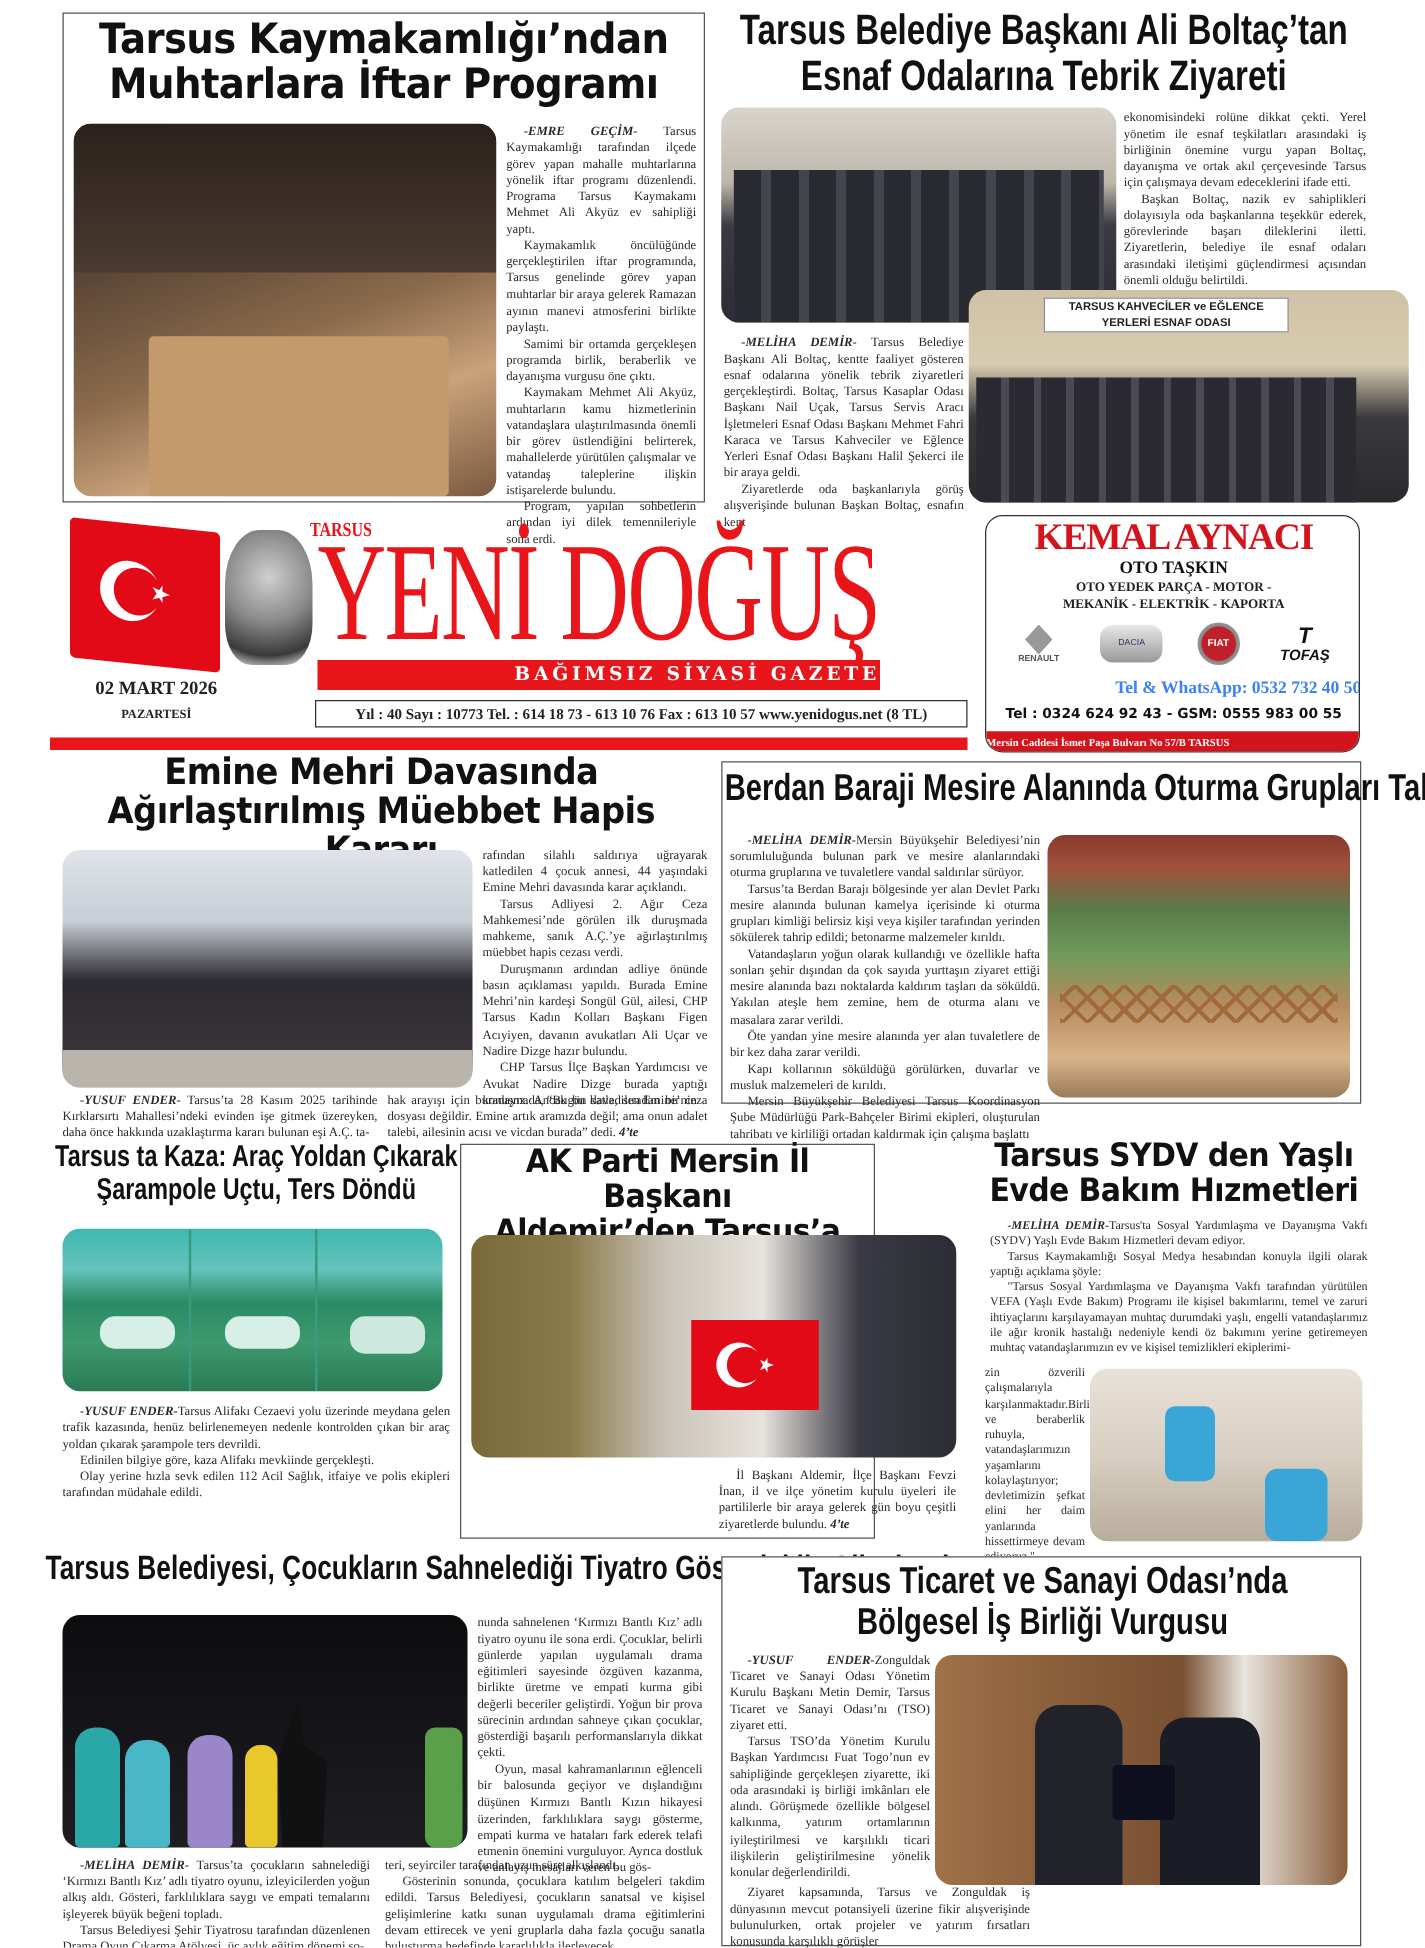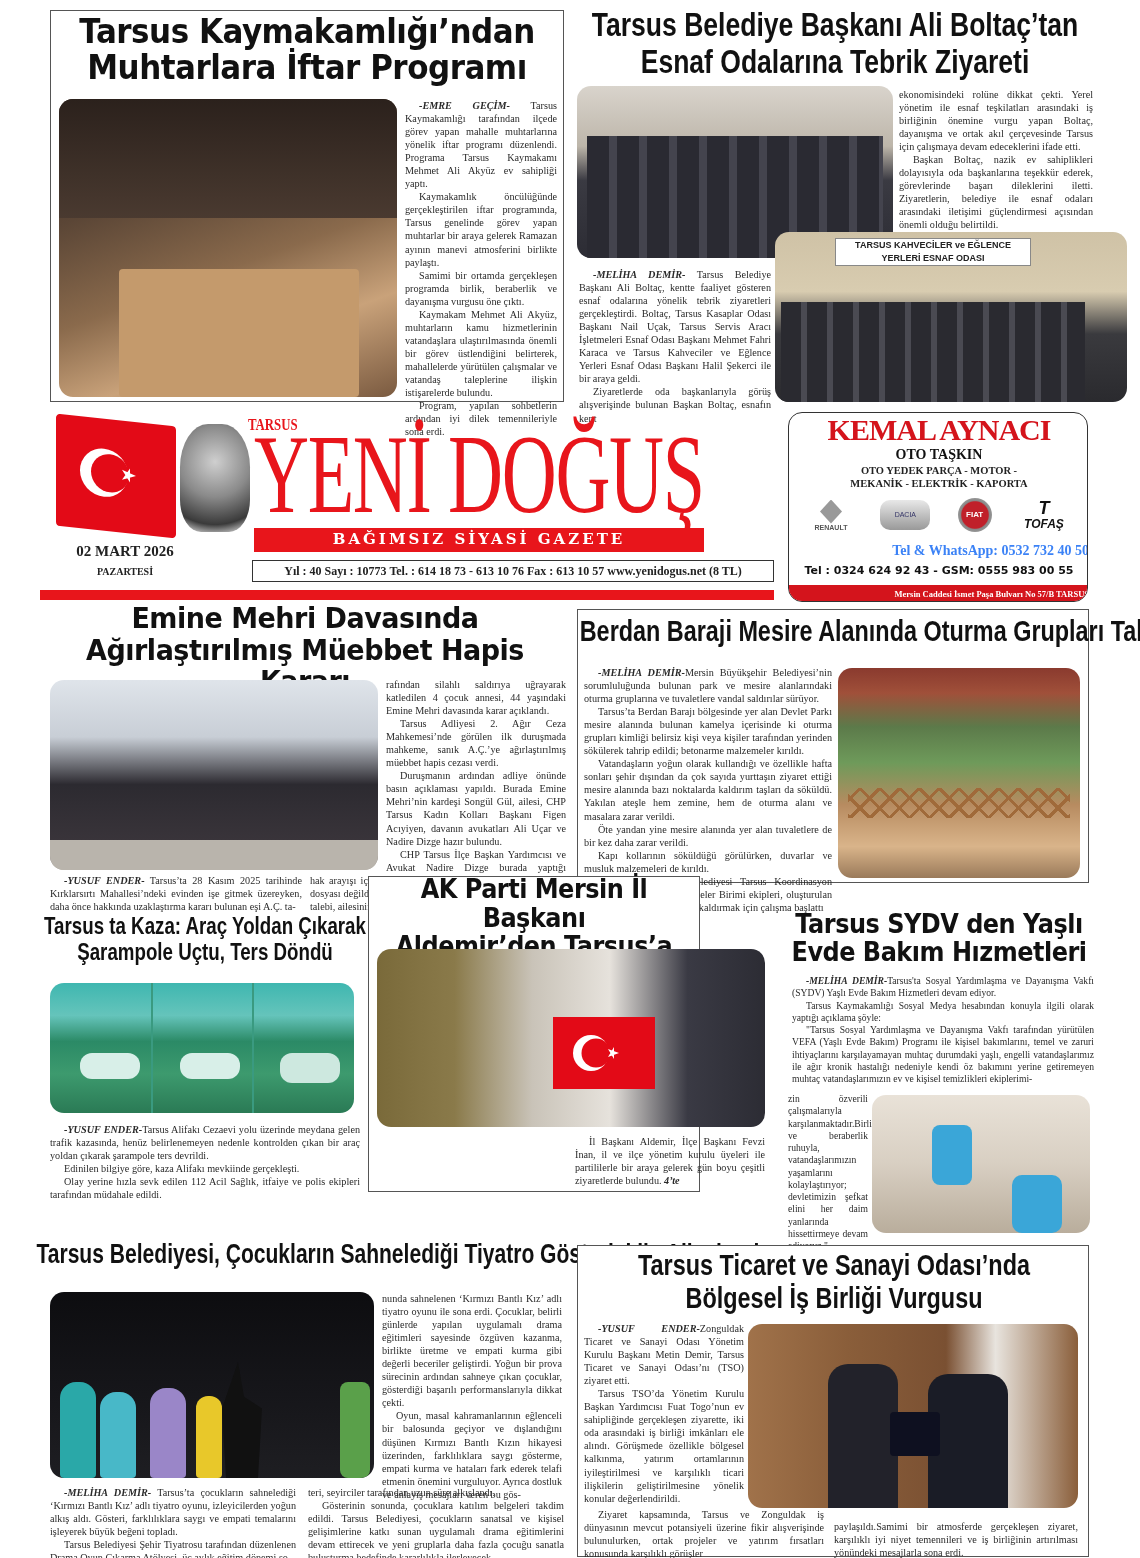--- a/index.html
+++ b/index.html
@@ -64,41 +64,41 @@
     <svg width="120" height="112" viewBox="0 0 120 112">
         <circle cx="48" cy="54" r="24" fill="#fff"></circle>
         <circle cx="54" cy="54" r="19" fill="#e30a17"></circle>
         <polygon points="80,54 66,49 74,61 74,47 66,59" fill="#fff"></polygon>
       </svg>
   </div>
   <div class="abs" style="left:140px;top:14px;width:70px;height:108px;border-radius:40% 40% 30% 30%;background:radial-gradient(circle at 50% 35%,#cfcfcf 0%,#8a8a8a 45%,#3a3a3a 80%,#fff 100%)"></div>
   <div class="abs" style="left:208px;top:6px;font-family:'Liberation Serif',serif;font-weight:bold;font-size:16px;color:#e8151b;transform:scaleX(0.8);transform-origin:left">TARSUS</div>
   <div class="abs" style="left:214px;top:4px;font-family:'Liberation Serif',serif;font-size:112px;line-height:120px;color:#e8151b;transform:scaleX(0.68);transform-origin:left;white-space:nowrap;letter-spacing:-2px">YENİ DOĞUŞ</div>
   <div class="abs" style="left:214px;top:118px;width:450px;height:24px;background:#e8151b"></div>
-  <div class="abs" style="left:214px;top:120px;width:450px;text-align:center;font-family:'DejaVu Serif',serif;font-weight:bold;font-size:15px;color:#fff;letter-spacing:3px">BAĞIMSIZ SİYASİ GAZETE</div>
+  <div class="abs" style="left:214px;top:120px;width:450px;text-align:right;font-family:'DejaVu Serif',serif;font-weight:bold;font-size:15px;color:#fff;letter-spacing:3px">BAĞIMSIZ SİYASİ GAZETE</div>
   <div class="abs" style="left:10px;top:133px;width:150px;text-align:center;font-family:'Liberation Serif',serif;font-weight:bold;font-size:15px;color:#222">02 MART 2026</div>
   <div class="abs" style="left:10px;top:156px;width:150px;text-align:center;font-family:'Liberation Serif',serif;font-weight:bold;font-size:10px;color:#222">PAZARTESİ</div>
   <div class="abs" style="left:212px;top:150px;width:522px;height:22px;border:1.5px solid #333;font-family:'Liberation Serif',serif;font-weight:bold;font-size:12px;line-height:20px;text-align:center;white-space:nowrap;overflow:hidden;transform:scaleX(1);color:#222">Yıl : 40 Sayı : 10773 Tel. : 614 18 73 - 613 10 76 Fax : 613 10 57  www.yenidogus.net  (8 TL)</div>
   <div class="abs" style="left:0;top:180px;width:734px;height:10px;background:#e8151b"></div>
 </div>
 
 <div class="abs" style="left:788px;top:412px;width:300px;height:190px;border:1.5px solid #333;border-radius:14px;overflow:hidden;background:#fff">
   <div class="abs" style="left:0;top:0;width:300px;text-align:center;font-family:'Liberation Serif',serif;font-weight:bold;font-size:30px;color:#d4141c;letter-spacing:-1px">KEMAL AYNACI</div>
   <div class="abs" style="left:0;top:34px;width:300px;text-align:center;font-family:'Liberation Serif',serif;font-weight:bold;font-size:14px;color:#111">OTO TAŞKIN</div>
   <div class="abs" style="left:0;top:52px;width:300px;text-align:center;font-family:'Liberation Serif',serif;font-weight:bold;font-size:10.5px;color:#222">OTO YEDEK PARÇA - MOTOR -</div>
   <div class="abs" style="left:0;top:65px;width:300px;text-align:center;font-family:'Liberation Serif',serif;font-weight:bold;font-size:10.5px;color:#222">MEKANİK - ELEKTRİK - KAPORTA</div>
   <div class="abs" style="left:20px;top:82px;width:260px;height:40px;display:flex;justify-content:space-between;align-items:center">
     <div style="width:44px;text-align:center;font-family:'Liberation Sans',sans-serif;font-size:7px;font-weight:bold;color:#555"><div style="width:22px;height:24px;margin:0 auto;background:#999;clip-path:polygon(50% 0,100% 50%,50% 100%,0 50%)"></div><span>RENAULT</span></div>
     <div style="width:50px;height:30px;border-radius:10px;background:linear-gradient(#e8e8e8,#999);text-align:center;font-size:7px;font-family:'Liberation Sans',sans-serif;line-height:30px;color:#336">DACIA</div>
     <div style="width:34px;height:34px;border-radius:50%;background:radial-gradient(#c0202a 55%,#888 60%,#c0c0c0 100%);color:#fff;font-family:'Liberation Sans',sans-serif;font-size:8px;font-weight:bold;text-align:center;line-height:34px">FIAT</div>
     <div style="width:50px;text-align:center;font-family:'Liberation Sans',sans-serif;font-style:italic;font-weight:900;font-size:12px;color:#111"><div style="font-size:18px;line-height:18px">T</div><span>TOFAŞ</span></div>
   </div>
   <div class="abs" style="left:0;top:130px;width:300px;text-align:right;font-family:Liberation Serif, serif;font-weight:bold;font-size:14px;color:#3b82f6">Tel &amp; WhatsApp: 0532 732 40 50</div>
   <div class="abs" style="left:0;top:151px;width:300px;text-align:center;font-family:'DejaVu Sans',sans-serif;font-weight:bold;font-size:11px;color:#111;white-space:nowrap">Tel : 0324 624 92 43 - GSM: 0555 983 00 55</div>
-  <div class="abs" style="left:0;top:172px;width:300px;height:18px;background:#d4141c;text-align:right;font-family:'Liberation Serif',serif;font-size:8.5px;color:#fff;line-height:18px;font-weight:bold">Mersin Caddesi  İsmet Paşa Bulvarı No 57/B   TARSUS</div>
+  <div class="abs" style="left:0;top:172px;width:300px;height:18px;background:#d4141c;text-align:left;font-family:'Liberation Serif',serif;font-size:8.5px;color:#fff;line-height:18px;font-weight:bold">Mersin Caddesi  İsmet Paşa Bulvarı No 57/B   TARSUS</div>
 </div>
 
 <div class="abs" style="left:40px;top:606px;width:530px;height:300px">
   <div class="hl" style="font-size:27px">
     <div>Emine Mehri Davasında</div>
     <div>Ağırlaştırılmış Müebbet Hapis Kararı</div>
   </div>
   <div class="photo" style="left:10px;top:74px;width:328px;height:190px;background:linear-gradient(180deg,#dfe4ea 0%,#c8ced6 30%,#2c2a30 55%,#39343a 85%,#b8b2aa 100%)">
     <div class="abs" style="left:0;top:160px;width:100%;height:30px;background:#b9b4ac"></div>
   </div>
@@ -143,21 +143,21 @@
     <div class="abs" style="left:130px;top:70px;width:60px;height:26px;border-radius:12px;background:#d8efe8"></div>
     <div class="abs" style="left:230px;top:70px;width:60px;height:30px;border-radius:12px;background:#cde8df"></div>
   </div>
   <div class="txt abs" style="left:10px;top:210px;width:310px">
     <p><span class="by">-YUSUF ENDER-</span><span>Tarsus Alifakı Cezaevi yolu üzerinde meydana gelen trafik kazasında, henüz belirlenemeyen nedenle kontrolden çıkan bir araç yoldan çıkarak şarampole ters devrildi.</span></p>
     <p>Edinilen bilgiye göre, kaza Alifakı mevkiinde gerçekleşti.</p>
     <p>Olay yerine hızla sevk edilen 112 Acil Sağlık, itfaiye ve polis ekipleri tarafından müdahale edildi.</p>
   </div>
 </div>
 
-<div class="box" style="left:368px;top:876px;width:332px;height:316px">
+<div class="box" style="left:368px;top:915px;width:332px;height:316px">
   <div class="hl" style="font-size:24px;margin-top:4px">
     <div>AK Parti Mersin İl Başkanı</div>
     <div>Aldemir’den Tarsus’a Ziyaret</div>
   </div>
   <div class="photo" style="left:8px;top:72px;width:388px;height:178px;background:linear-gradient(90deg,#7a6a3a 0%,#8a7a4a 20%,#c9c3b8 40%,#e6e2dc 60%,#3a3a44 80%,#2c2c34 100%)">
     <div class="abs" style="left:176px;top:68px;width:102px;height:72px;background:#e30a17">
       <svg width="102" height="72" viewBox="0 0 102 72">
           <circle cx="38" cy="36" r="18" fill="#fff"></circle>
           <circle cx="43" cy="36" r="14.5" fill="#e30a17"></circle>
           <polygon points="66,36 55,32 61,42 61,30 55,40" fill="#fff"></polygon>
@@ -222,16 +222,13 @@
     <p>Tarsus TSO’da Yönetim Kurulu Başkan Yardımcısı Fuat Togo’nun ev sahipliğinde gerçekleşen ziyarette, iki oda arasındaki iş birliği imkânları ele alındı. Görüşmede özellikle bölgesel kalkınma, yatırım ortamlarının iyileştirilmesi ve karşılıklı ticari ilişkilerin geliştirilmesine yönelik konular değerlendirildi.</p>
   </div>
   <div class="photo" style="left:170px;top:78px;width:330px;height:184px;background:linear-gradient(90deg,#a0724a 0%,#8a5e3a 30%,#7a5032 60%,#e8e4de 75%,#8a5e3a 100%)">
     <div class="abs" style="left:80px;top:40px;width:70px;height:144px;background:#22222a;border-radius:20px 20px 0 0"></div>
     <div class="abs" style="left:180px;top:50px;width:80px;height:134px;background:#1a1c26;border-radius:20px 20px 0 0"></div>
     <div class="abs" style="left:142px;top:88px;width:50px;height:44px;background:#0e1020;border-radius:4px"></div>
   </div>
   <div class="txt abs" style="left:6px;top:262px;width:240px">
     <p>Ziyaret kapsamında, Tarsus ve Zonguldak iş dünyasının mevcut potansiyeli üzerine fikir alışverişinde bulunulurken, ortak projeler ve yatırım fırsatları konusunda karşılıklı görüşler</p>
   </div>
-  <div class="txt abs" style="left:256px;top:274px;width:244px">
-    <p style="text-indent:0">paylaşıldı.Samimi bir atmosferde gerçekleşen ziyaret, karşılıklı iyi niyet temennileri ve iş birliğinin artırılması yönündeki mesajlarla sona erdi.</p>
-  </div>
 </div>
 
 </body></html>

